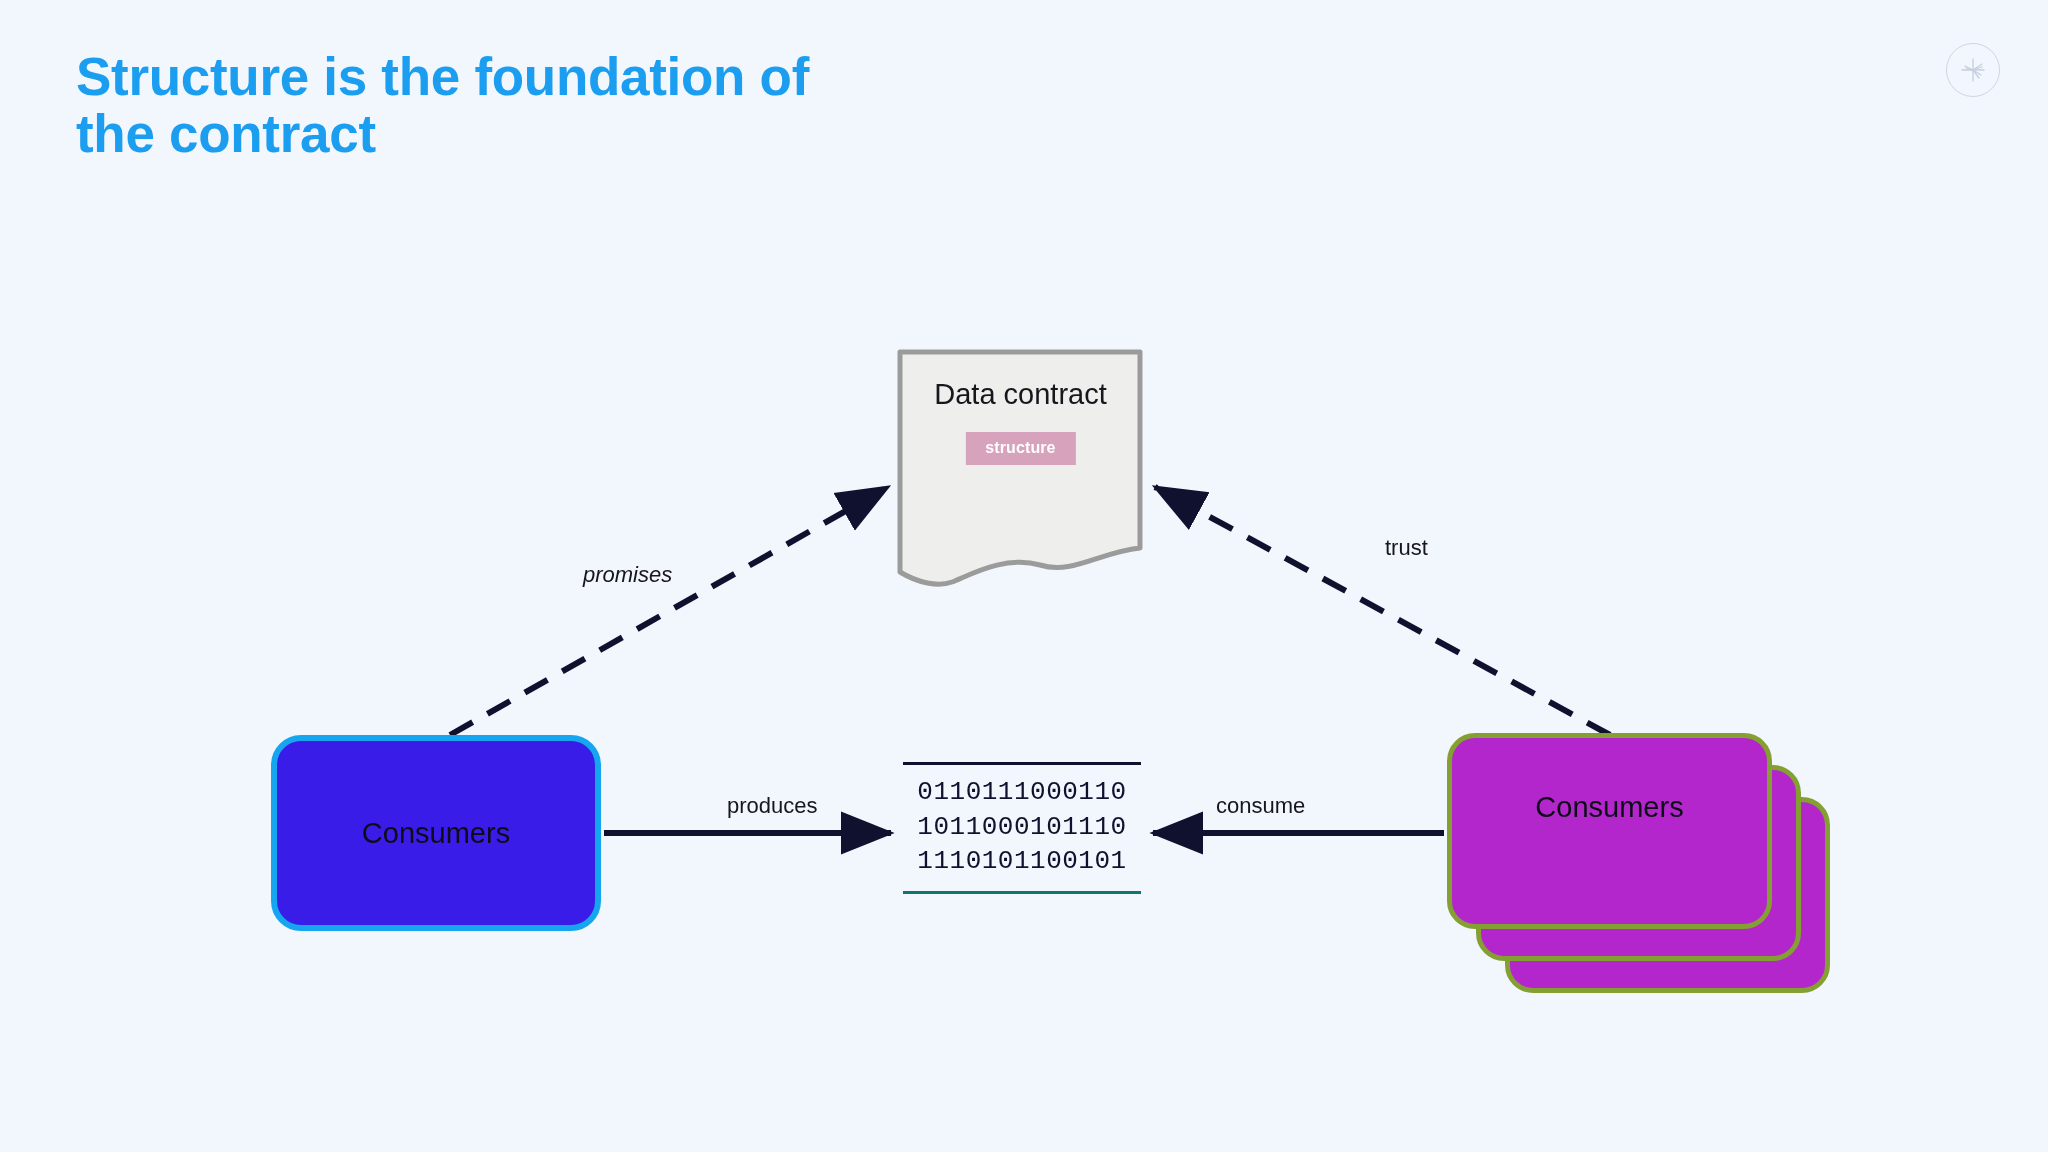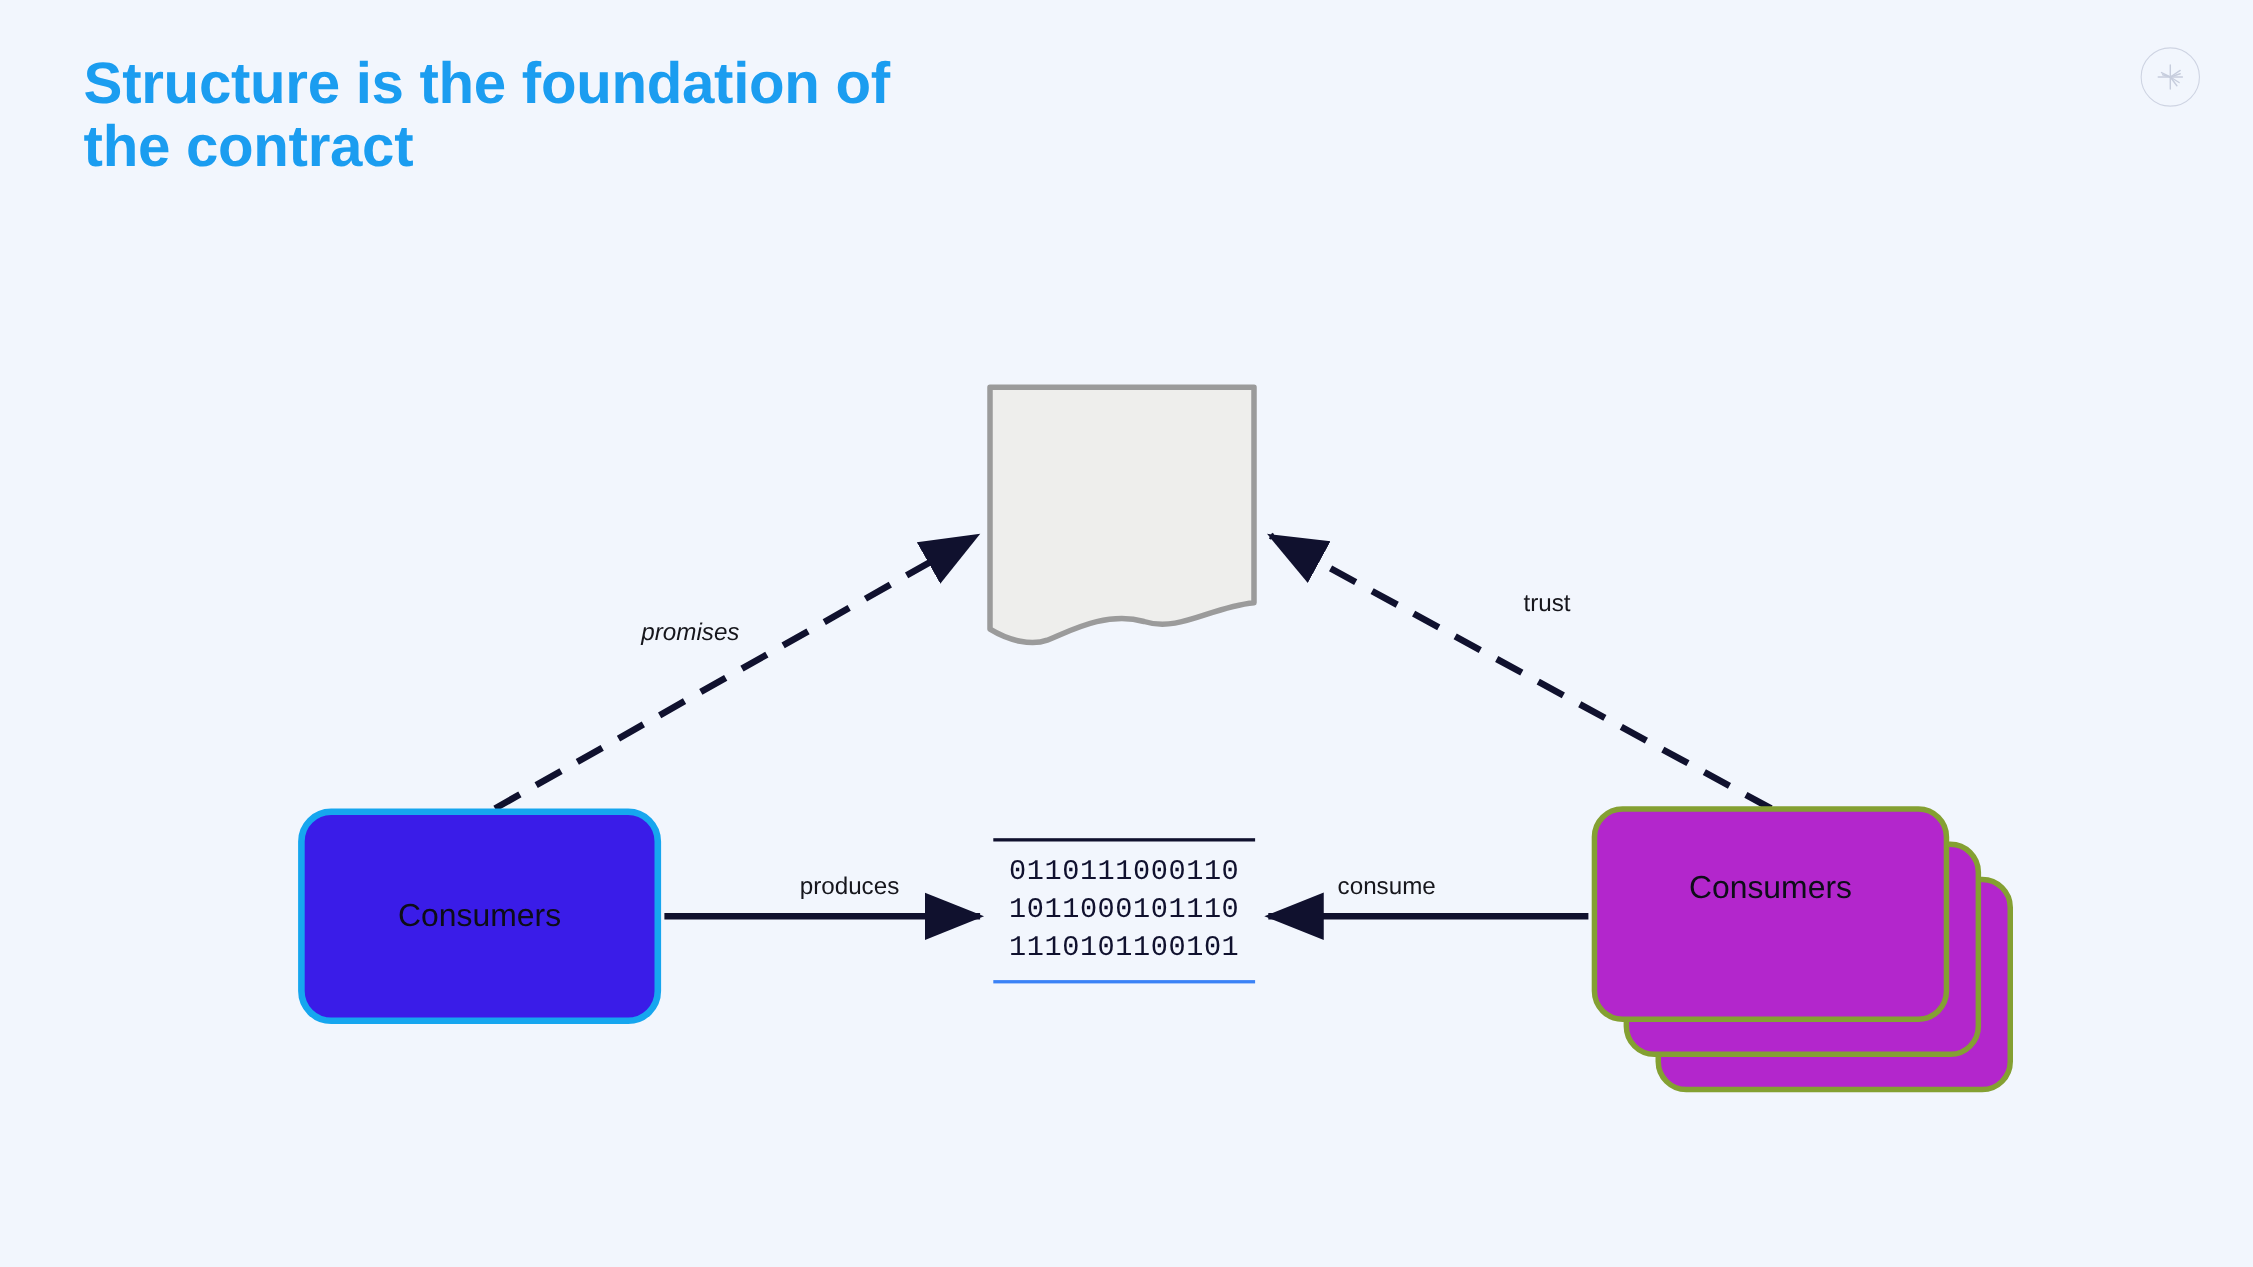--- a/index.html
+++ b/index.html
@@ -168,21 +168,21 @@
     font-family: "Liberation Sans", sans-serif;
   }
 
   
   .binary-node {
     position: absolute;
     left: 903px;
     top: 762px;
     width: 238px;
     border-top: 3px solid #10112e;
-    border-bottom: 3px solid #3b82f6;
+    border-bottom: 3px solid #0f766e;
     padding: 10px 0 12px 0;
     text-align: center;
   }
   .binary-line {
     font-family: "Liberation Mono", monospace;
     font-size: 26px;
     letter-spacing: 0.5px;
     line-height: 1.33;
     color: #10112e;
     white-space: nowrap;
@@ -243,20 +243,24 @@
 
       <g>
         <path d="M900,352 L1140,352 L1140,548
                  C1100,552 1072,575 1040,565
                  C1005,555 970,575 952,582
                  C938,587 918,583 900,572 Z" fill="#eeeeec" stroke="#9b9b9b" stroke-width="5" stroke-linejoin="round"></path>
       </g>
     </svg>
   </div>
 
+  <div class="doc-node">
+    <div class="doc-label">Data contract</div>
+    <div class="doc-chip">structure</div>
+  </div>
 
   <div class="producer-node">
     <span class="producer-label">Consumers</span>
   </div>
 
   <div class="consumers-node">
     <div class="consumer-card back2"></div>
     <div class="consumer-card back1"></div>
     <div class="consumer-card front"></div>
     <span class="consumers-label">Consumers</span>

